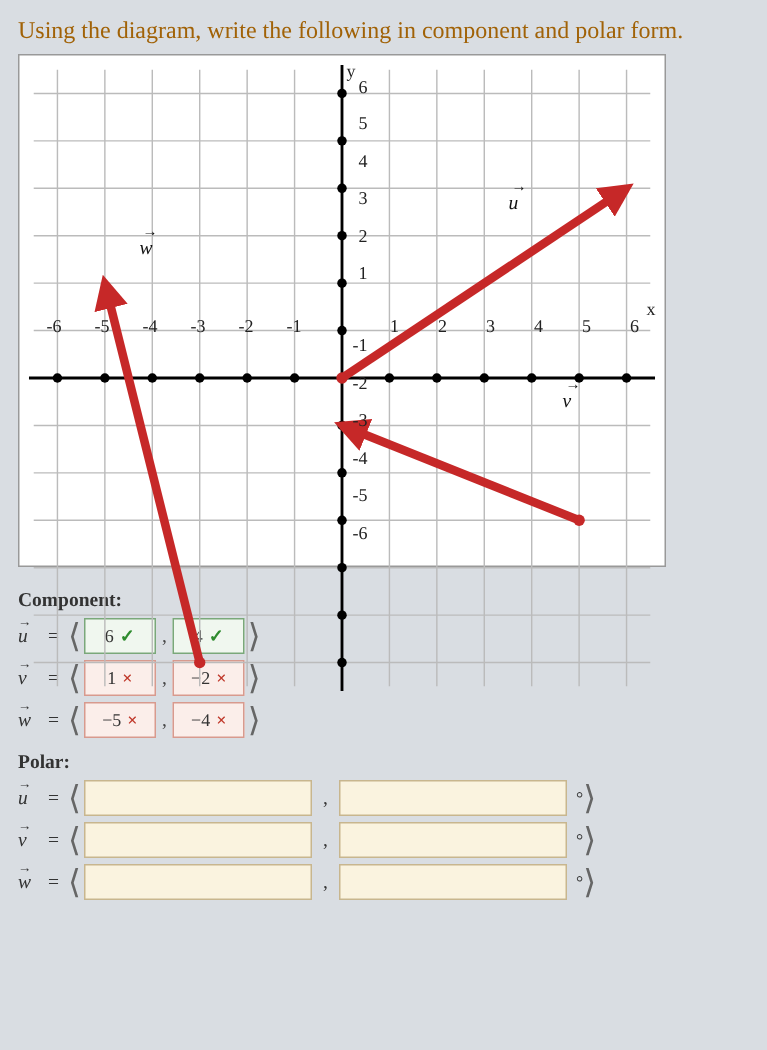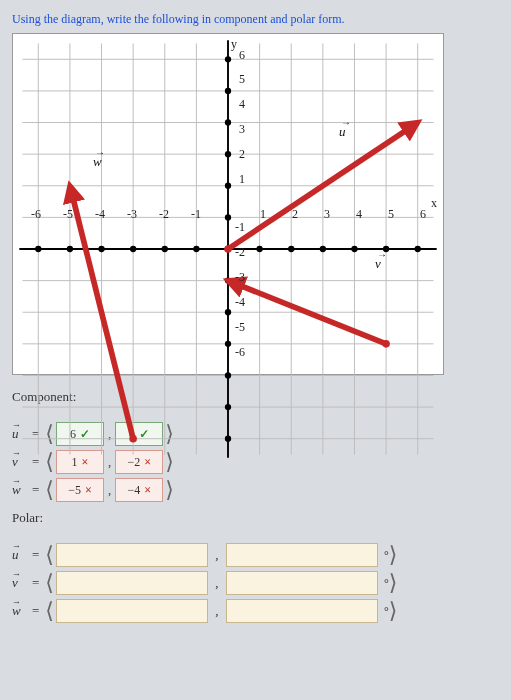--- a/index.html
+++ b/index.html
@@ -4,23 +4,23 @@
   <style>
     body {
       margin: 0;
       padding: 12px;
       background: #d9dde2;
       font-family: Georgia, 'Times New Roman', serif;
       color: #333;
       width: 487px;
     }
     .prompt {
-      font-size: 12px;
+      font-size: 16px;
       margin-bottom: 6px;
-      color: #1d4ed8;
+      color: #a16207;
     }
     .graph-wrap {
       background: #fff;
       border: 1px solid #999;
       width: 430px;
       height: 340px;
       position: relative;
       margin-bottom: 14px;
     }
     .grid {
@@ -40,24 +40,24 @@
       color: #111;
     }
     .vec-arrow {
       position: absolute;
       font-size: 10px;
       color: #111;
       top: -8px;
       left: 2px;
     }
     .section-hdr {
-      font-weight: normal;
+      font-weight: bold;
       font-size: 13px;
       margin-top: 8px;
-      margin-bottom: 17px;
+      margin-bottom: 4px;
     }
     .row {
       display: flex;
       align-items: center;
       margin-bottom: 4px;
       font-size: 13px;
     }
     .vsym {
       position: relative;
       font-style: italic;

